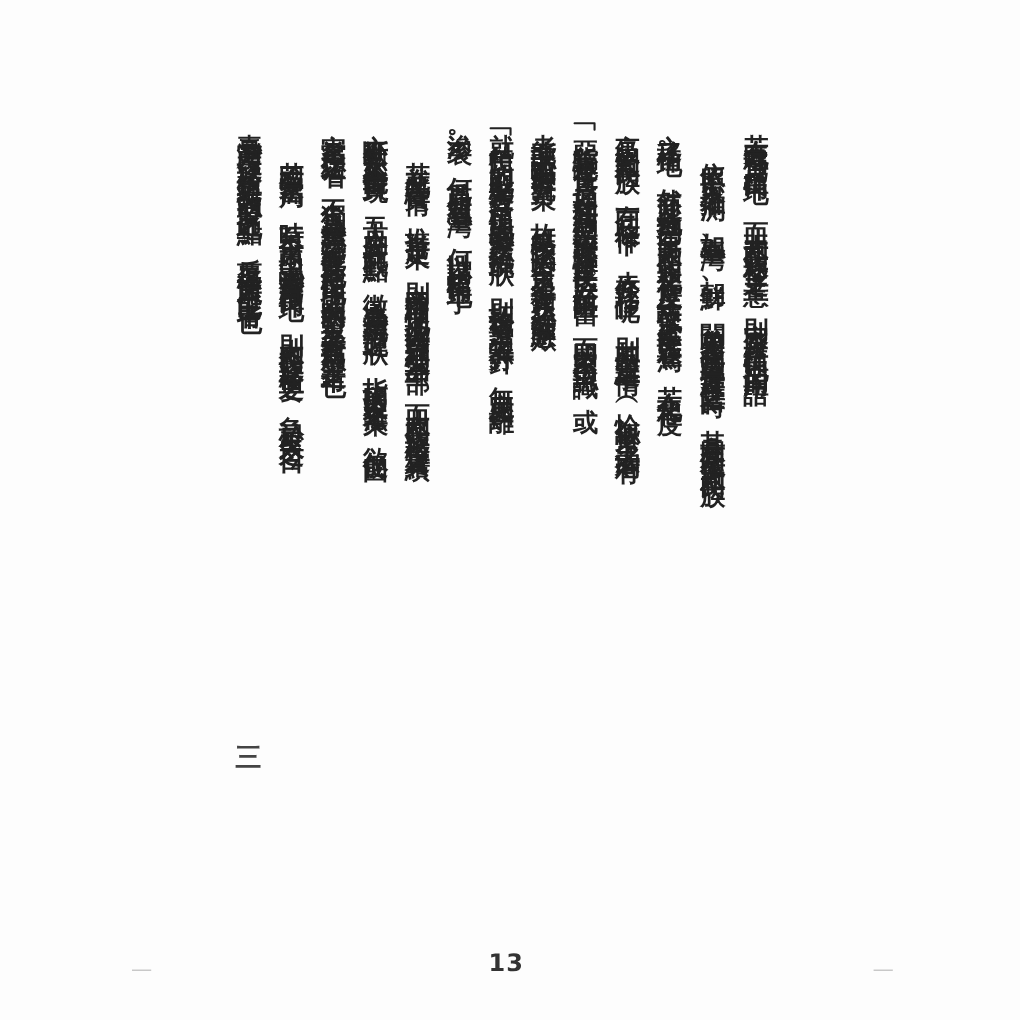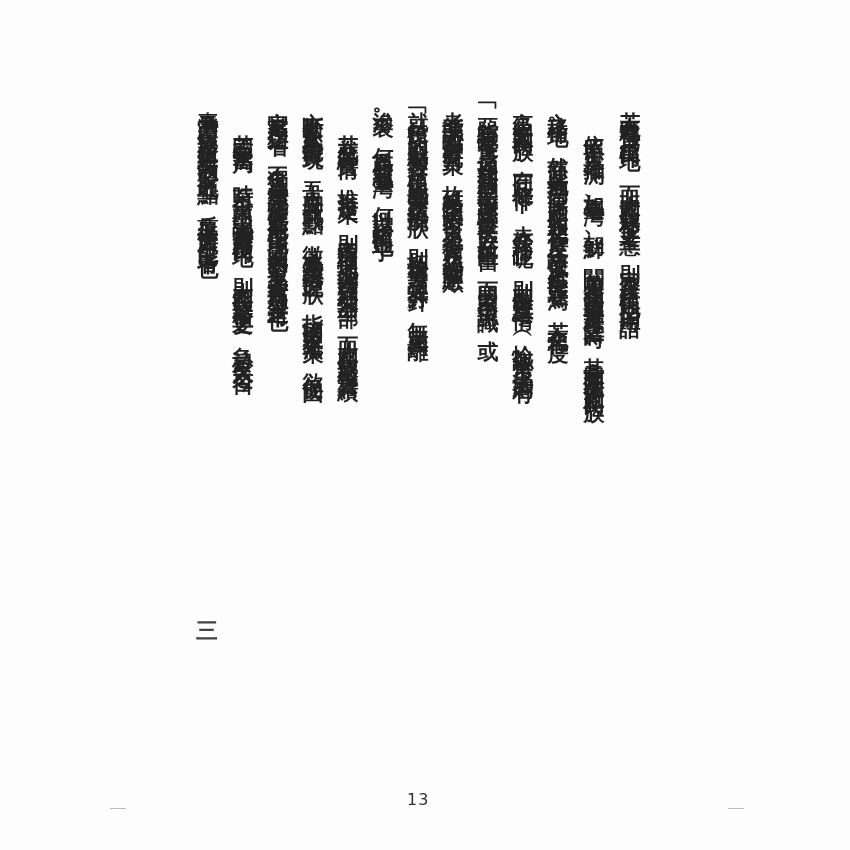--- a/index.html
+++ b/index.html
@@ -31,23 +31,24 @@
       letter-spacing: 4.8px;
       white-space: nowrap;
       font-weight: bold;
       color: #222;
     }
     .page-num {
       position: absolute;
       left: 407px;
       top: 790px;
       font-family: "DejaVu Sans", "Liberation Sans", sans-serif;
-      font-size: 16px;
+      font-size: 20px;
       color: #333;
       letter-spacing: 1px;
+      font-weight: bold;
     }
     .folio {
       position: absolute;
       left: 196px;
       top: 616px;
       font-size: 22px;
       color: #444;
       font-weight: bold;
     }
     .edge-mark {

